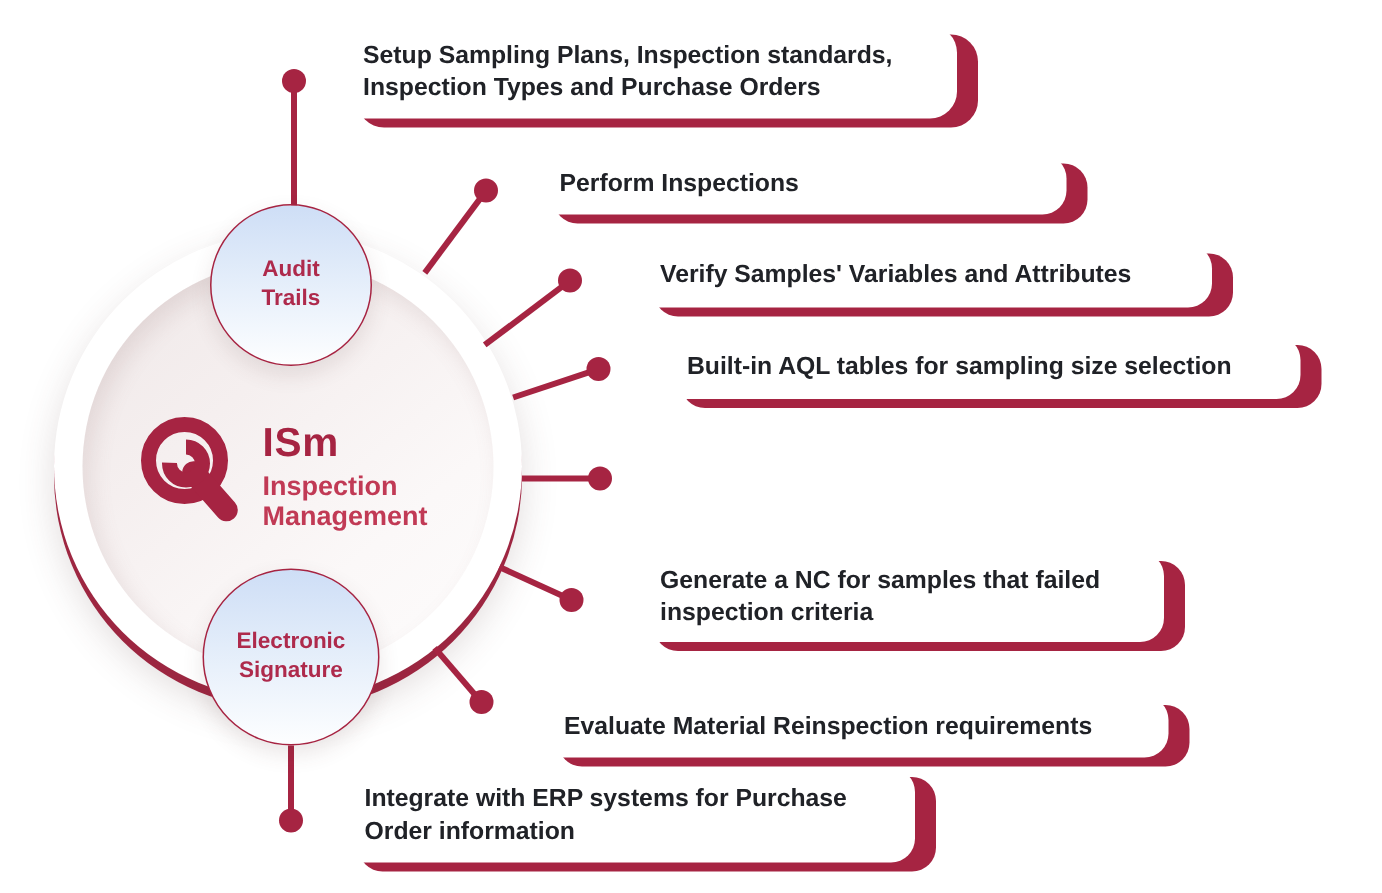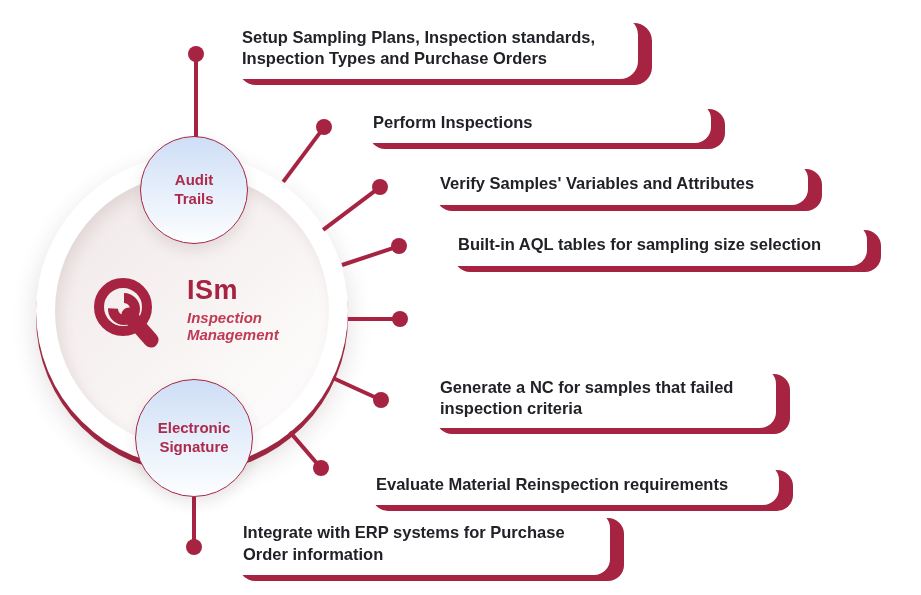--- a/index.html
+++ b/index.html
@@ -74,31 +74,30 @@
     color:#AE2A4C;font-weight:bold;font-size:15px;line-height:1.25;
     white-space:pre-line;
     box-shadow:0 6px 14px rgba(90,60,60,0.12);
   }
   .audit{left:140px;top:136px;width:108px;height:108px;}
   .esign{left:135px;top:379px;width:118px;height:118px;}
 
   
   .center-content{
     position:absolute;left:93px;top:277px;
-    display:flex;align-items:flex-start;gap:24px;
+    display:flex;align-items:flex-end;gap:12px;
   }
   .center-text .abbr{
     color:var(--crimson);font-size:27px;font-weight:bold;line-height:1.0;
     letter-spacing:0.5px;
   }
   .center-text .subtitle{
     margin-top:5px;
-    color:var(--crimson-light);font-size:15px;font-weight:bold;line-height:1.15;
+    color:var(--crimson-light);font-size:18px;font-weight:bold;line-height:1.15;
     white-space:pre-line;
-    font-style:italic;
   }
 
   
   .callout{
     position:absolute;
     background:#ffffff;border-radius:16px;
     box-shadow:14px 6px 0 0 var(--crimson);
     display:flex;align-items:center;
     padding:0 18px;
     color:var(--text-dark);font-weight:bold;font-size:16.5px;line-height:1.3;

